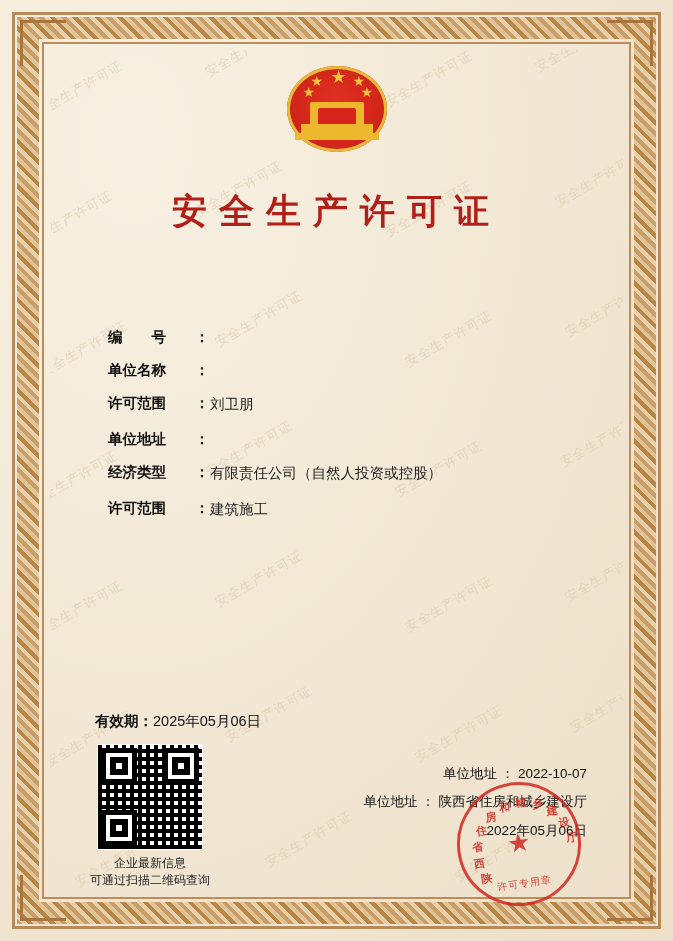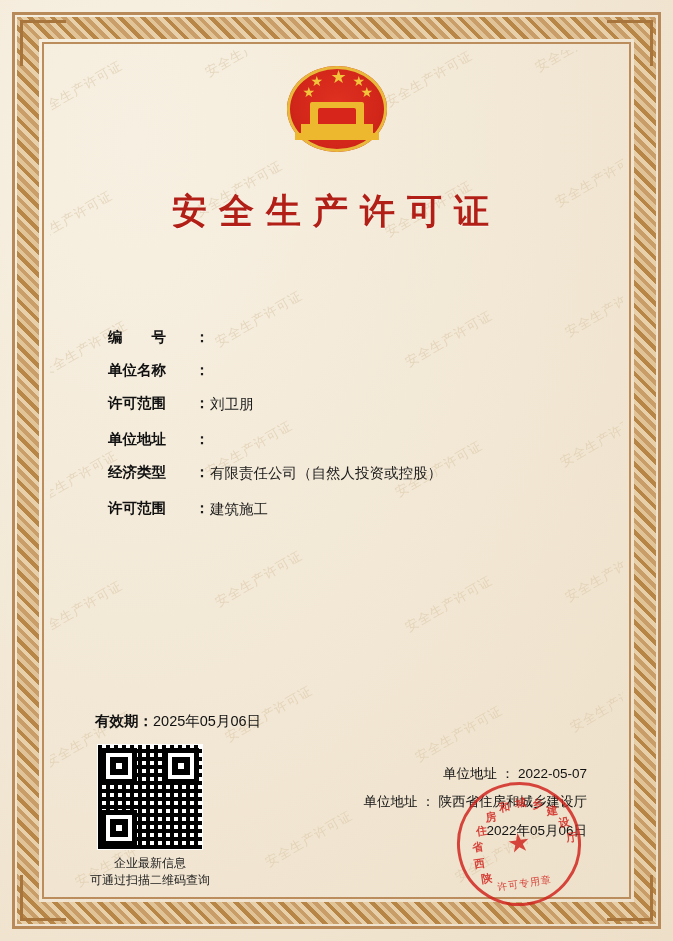--- a/index.html
+++ b/index.html
@@ -408,21 +408,21 @@
     </div>
     <div class="qr-caption">
       <div>企业最新信息</div>
       <div>可通过扫描二维码查询</div>
     </div>
   </div>
 
   <div class="footer-right">
     <div>
       <span class="lbl">单位地址 ：</span>
-      <span>2022-05-07</span>
+      <span>2022-10-07</span>
     </div>
     <div>
       <span class="lbl">单位地址 ：</span>
       <span>陕西省住房和城乡建设厅</span>
     </div>
     <div>
       <span>2022年05月06日</span>
     </div>
   </div>
 

